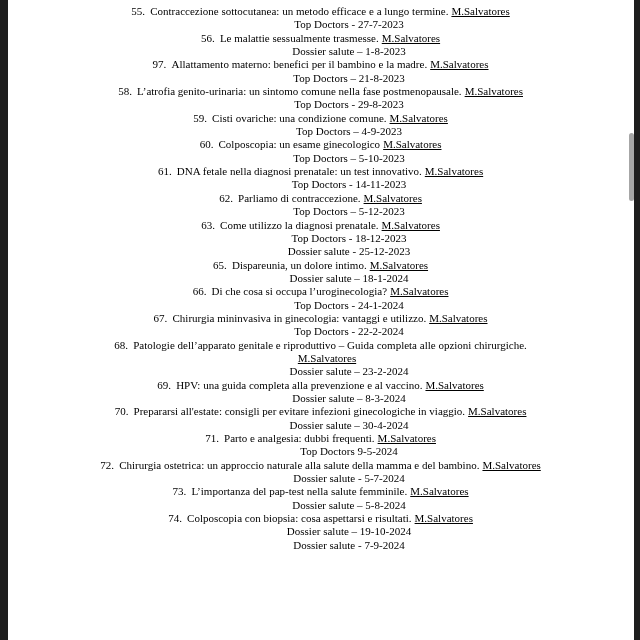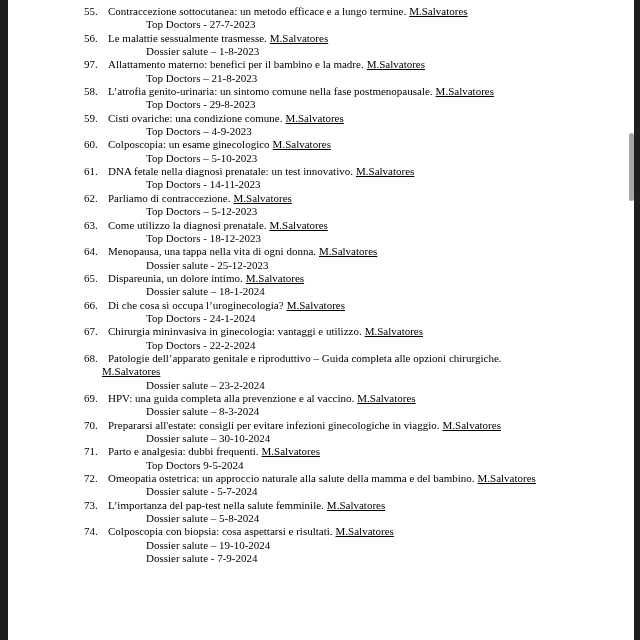--- a/index.html
+++ b/index.html
@@ -40,20 +40,21 @@
   }
   .pub-list {
     position: absolute;
     left: 76px;        
     top: 0;
     width: 468px;
     padding-top: 5px;
     color: #000000;
     font-size: 11px;
     line-height: 13.35px;
+    text-align: center;
   }
   .entry {
     padding-left: 18px;   
     text-indent: -18px;   
   }
   .line1 { white-space: nowrap; }
   .num {
     display: inline-block;
     width: 24px;
     text-indent: 0;
@@ -117,21 +118,20 @@
     <div class="line1"><span class="num">62.</span><span>Parliamo di contraccezione.</span><a class="author">M.Salvatores</a></div>
     <div class="line2">Top Doctors – 5-12-2023</div>
   </div>
 
   <div class="entry">
     <div class="line1"><span class="num">63.</span><span>Come utilizzo la diagnosi prenatale.</span><a class="author">M.Salvatores</a></div>
     <div class="line2">Top Doctors - 18-12-2023</div>
   </div>
 
   <div class="entry">
-    <div class="line1"><span class="num">64.</span><span>Menopausa, una tappa nella vita di ogni donna.</span><a class="author">M.Salvatores</a></div>
     <div class="line2">Dossier salute - 25-12-2023</div>
   </div>
 
   <div class="entry">
     <div class="line1"><span class="num">65.</span><span>Dispareunia, un dolore intimo.</span><a class="author">M.Salvatores</a></div>
     <div class="line2">Dossier salute – 18-1-2024</div>
   </div>
 
   <div class="entry">
     <div class="line1"><span class="num">66.</span><span>Di che cosa si occupa l’uroginecologia?</span><a class="author">M.Salvatores</a></div>
@@ -148,30 +148,30 @@
     <div class="line2">Dossier salute – 23-2-2024</div>
   </div>
 
   <div class="entry">
     <div class="line1"><span class="num">69.</span><span>HPV: una guida completa alla prevenzione e al vaccino.</span><a class="author">M.Salvatores</a></div>
     <div class="line2">Dossier salute – 8-3-2024</div>
   </div>
 
   <div class="entry">
     <div class="line1"><span class="num">70.</span><span>Prepararsi all'estate: consigli per evitare infezioni ginecologiche in viaggio.</span><a class="author">M.Salvatores</a></div>
-    <div class="line2">Dossier salute – 30-10-2024</div>
+    <div class="line2">Dossier salute – 30-4-2024</div>
   </div>
 
   <div class="entry">
     <div class="line1"><span class="num">71.</span><span>Parto e analgesia: dubbi frequenti.</span><a class="author">M.Salvatores</a></div>
     <div class="line2">Top Doctors 9-5-2024</div>
   </div>
 
   <div class="entry">
-    <div class="line1"><span class="num">72.</span><span>Omeopatia ostetrica: un approccio naturale alla salute della mamma e del bambino.</span><a class="author">M.Salvatores</a></div>
+    <div class="line1"><span class="num">72.</span><span>Chirurgia ostetrica: un approccio naturale alla salute della mamma e del bambino.</span><a class="author">M.Salvatores</a></div>
     <div class="line2">Dossier salute - 5-7-2024</div>
   </div>
 
   <div class="entry">
     <div class="line1"><span class="num">73.</span><span>L’importanza del pap-test nella salute femminile.</span><a class="author">M.Salvatores</a></div>
     <div class="line2">Dossier salute – 5-8-2024</div>
   </div>
 
   <div class="entry">
     <div class="line1"><span class="num">74.</span><span>Colposcopia con biopsia: cosa aspettarsi e risultati.</span><a class="author">M.Salvatores</a></div>

